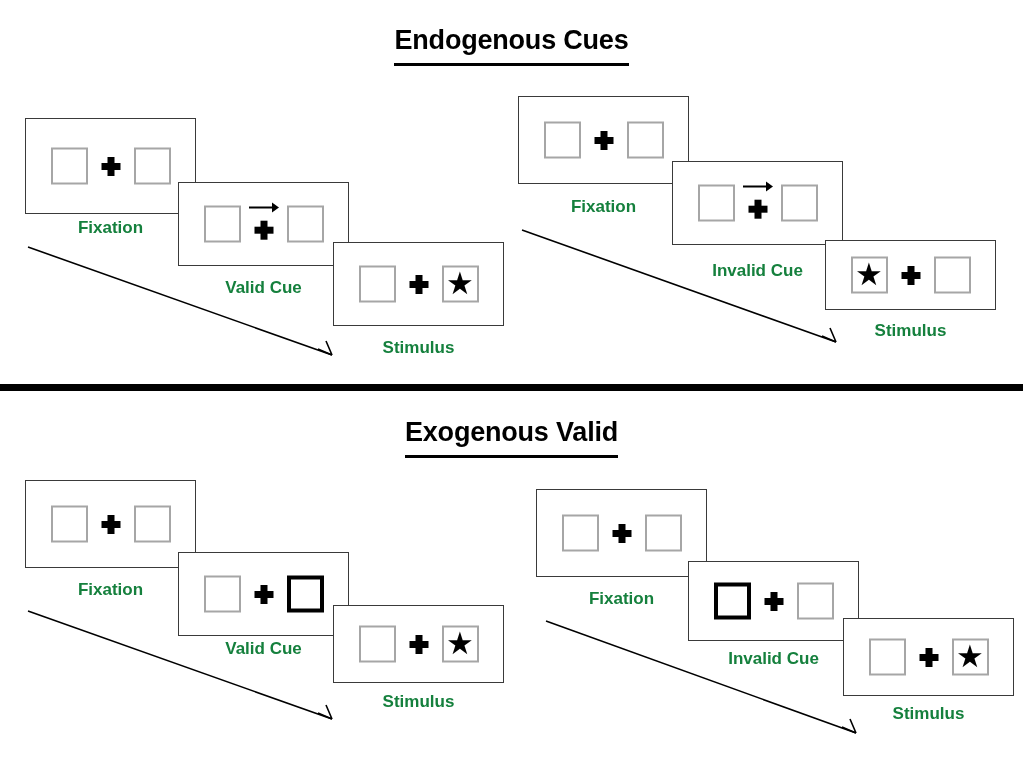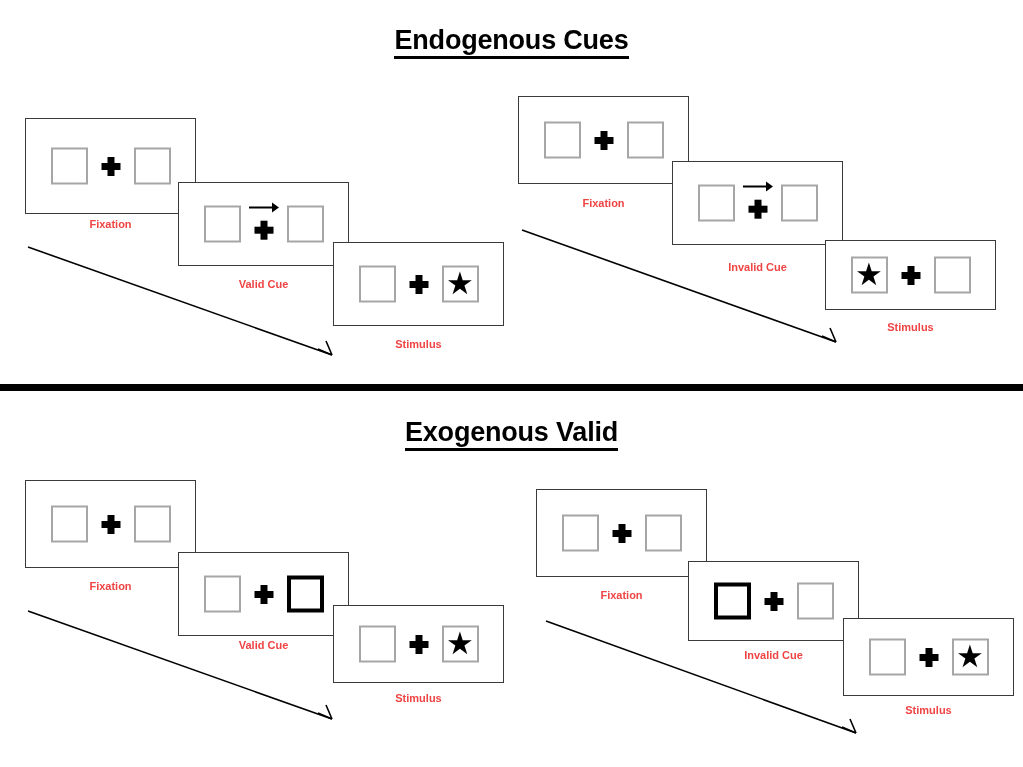--- a/index.html
+++ b/index.html
@@ -26,21 +26,21 @@
     position: absolute;
     width: 1023px;
     text-align: center;
     font-size: 27px;
     font-weight: bold;
     color: #000;
     letter-spacing: -0.2px;
   }
   .section-title span {
     border-bottom: 3px solid #000;
-    padding-bottom: 1px;
+    padding-bottom: 8px;
   }
 
   .divider {
     position: absolute;
     left: 0;
     width: 1023px;
     height: 7px;
     background: #000;
   }
 
@@ -134,23 +134,23 @@
     position: absolute;
     right: 0; top: 0px;
     width: 0; height: 0;
     border-top: 5px solid transparent;
     border-bottom: 5px solid transparent;
     border-left: 7px solid #000;
   }
 
   .caption {
     position: absolute;
-    font-size: 11px;
+    font-size: 17px;
     font-weight: bold;
-    color: #ef4444;
+    color: #15803d;
     text-align: center;
     white-space: nowrap;
   }
 
   .flow-arrow {
     position: absolute;
     pointer-events: none;
   }
   .flow-arrow svg { display: block; overflow: visible; }
 </style>

